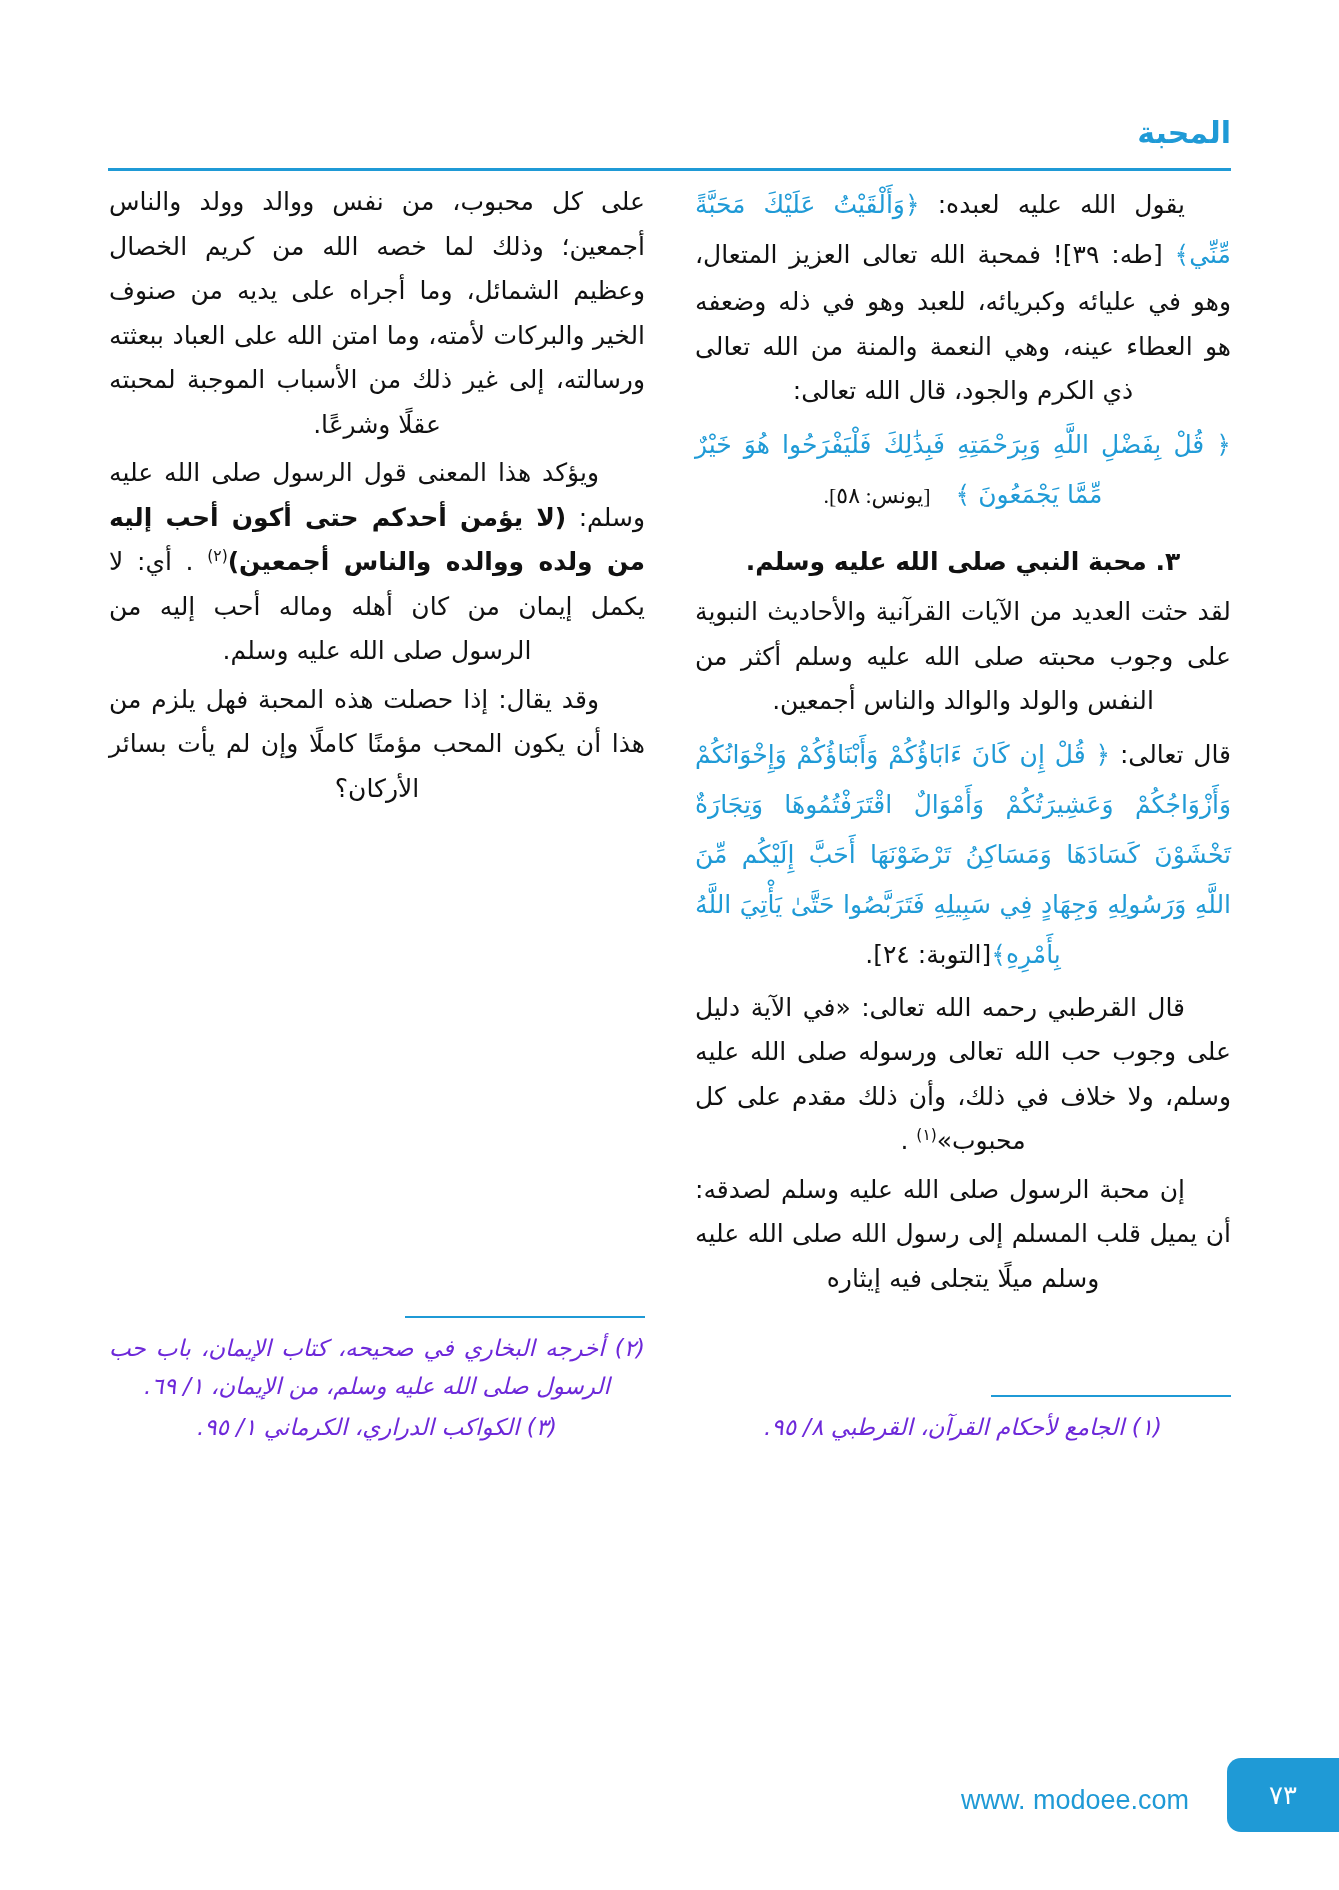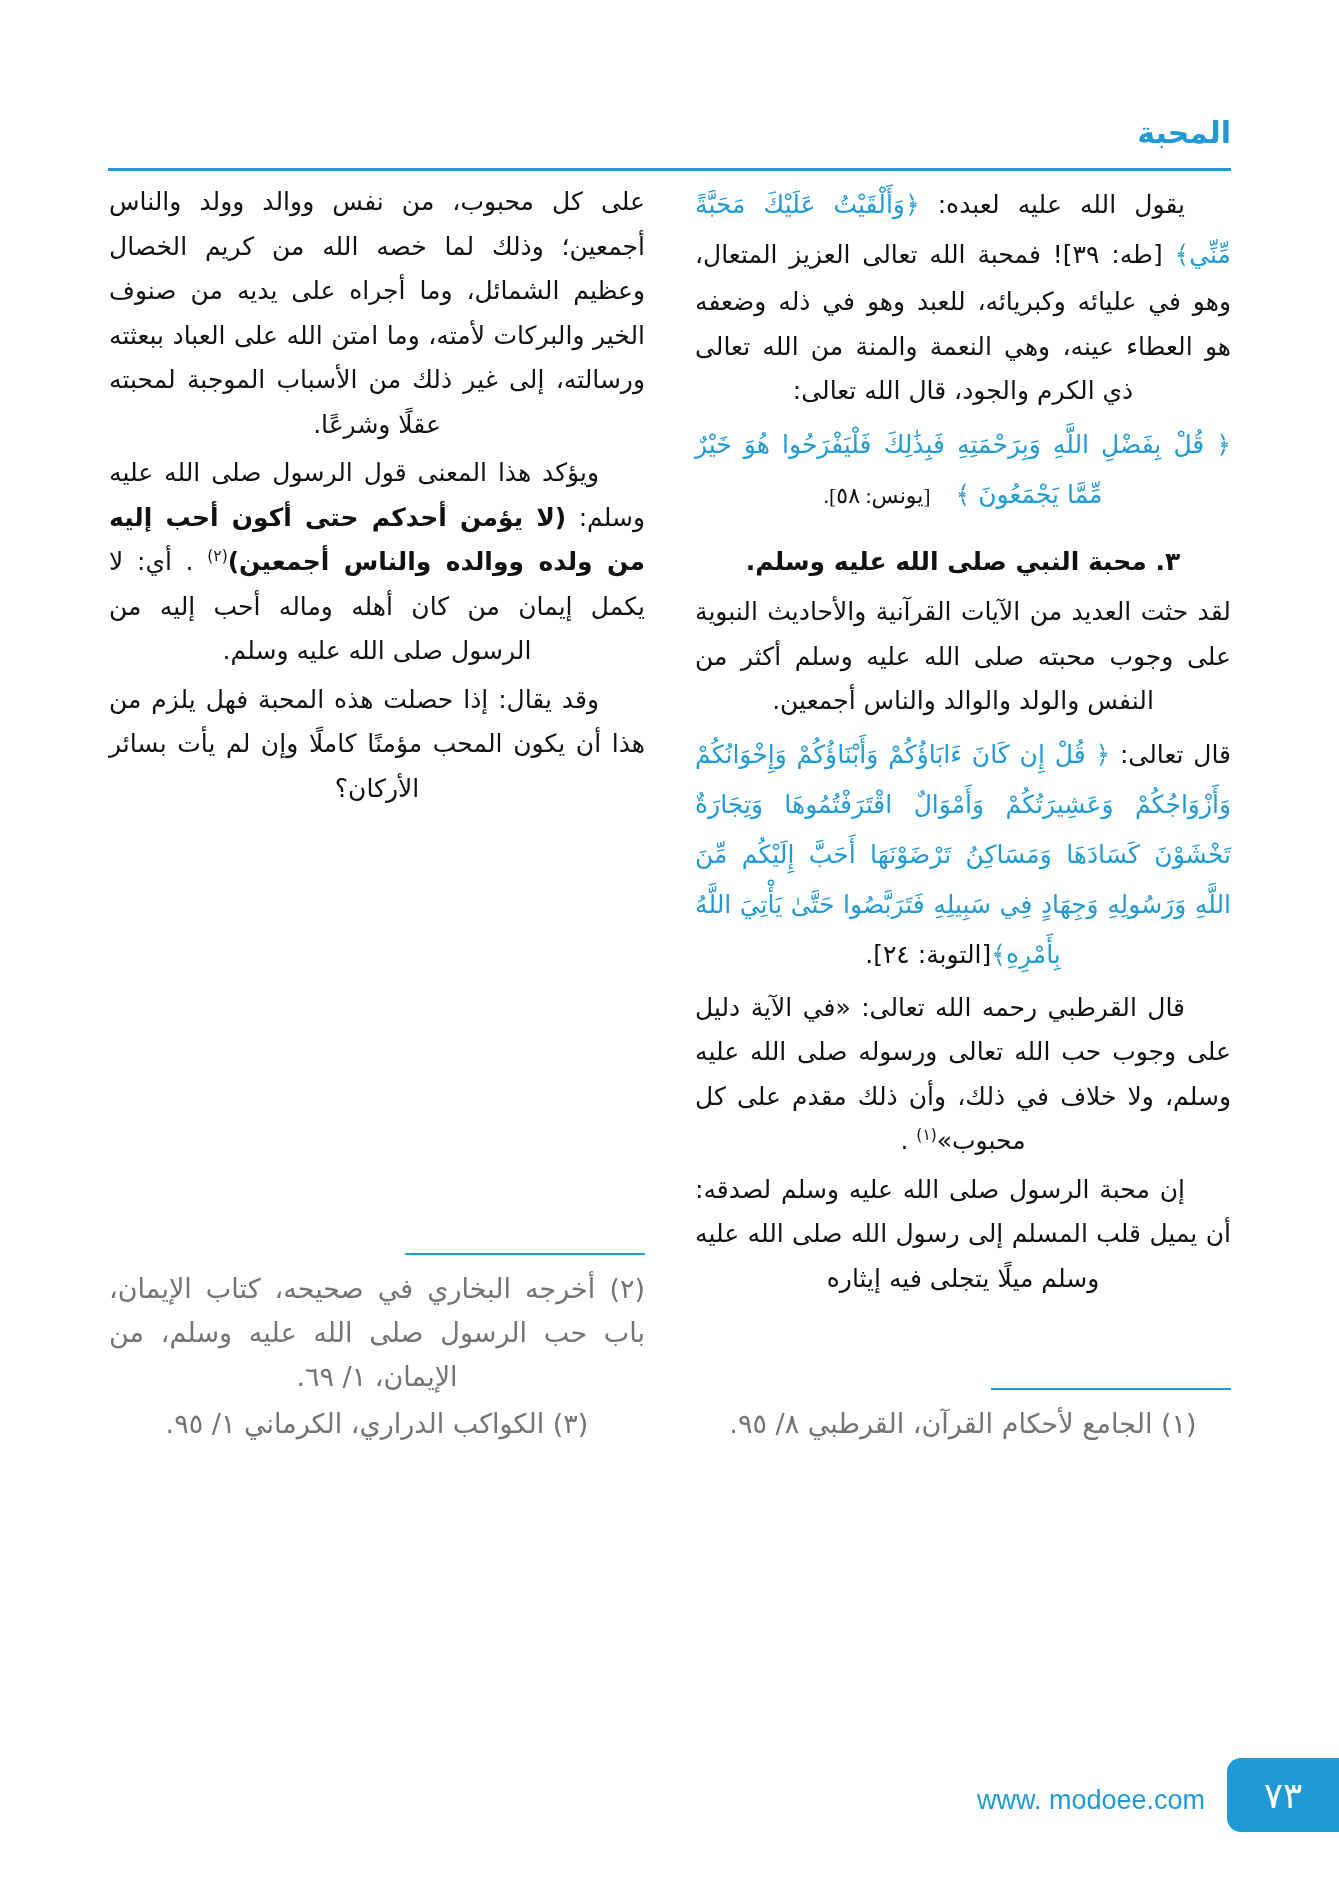--- a/index.html
+++ b/index.html
@@ -116,26 +116,27 @@
     right: 0;
     left: 0;
   }
   .fn-rule {
     width: 240px;
     height: 2px;
     background: #1f9ad6;
     margin: 0 0 12px 0;
   }
   .fn {
-    font-size: 27px;
+    font-size: 23px;
     line-height: 1.62;
-    color: #737373;
+    color: #6d28d9;
     text-align: justify;
     text-align-last: center;
     margin-bottom: 4px;
+    font-style: italic;
   }
   .fn .num {
     white-space: nowrap;
   }
 
   .col-left .footnotes { bottom: 10px; }
   .col-right .footnotes { bottom: 10px; }
 
   
   .footer {
@@ -153,26 +154,26 @@
     height: 74px;
     background: #1f9ad6;
     border-top-left-radius: 14px;
     border-bottom-left-radius: 14px;
     display: flex;
     align-items: center;
     justify-content: center;
   }
   .page-number {
     color: #ffffff;
-    font-size: 36px;
+    font-size: 26px;
     font-family: "DejaVu Sans", sans-serif;
   }
   .site-url {
     position: absolute;
-    right: 134px;
+    right: 150px;
     bottom: 16px;
     color: #1f9ad6;
     font-size: 27px;
     font-family: "Liberation Sans", sans-serif;
     direction: ltr;
   }
 </style>
 </head>
 <body>
 

